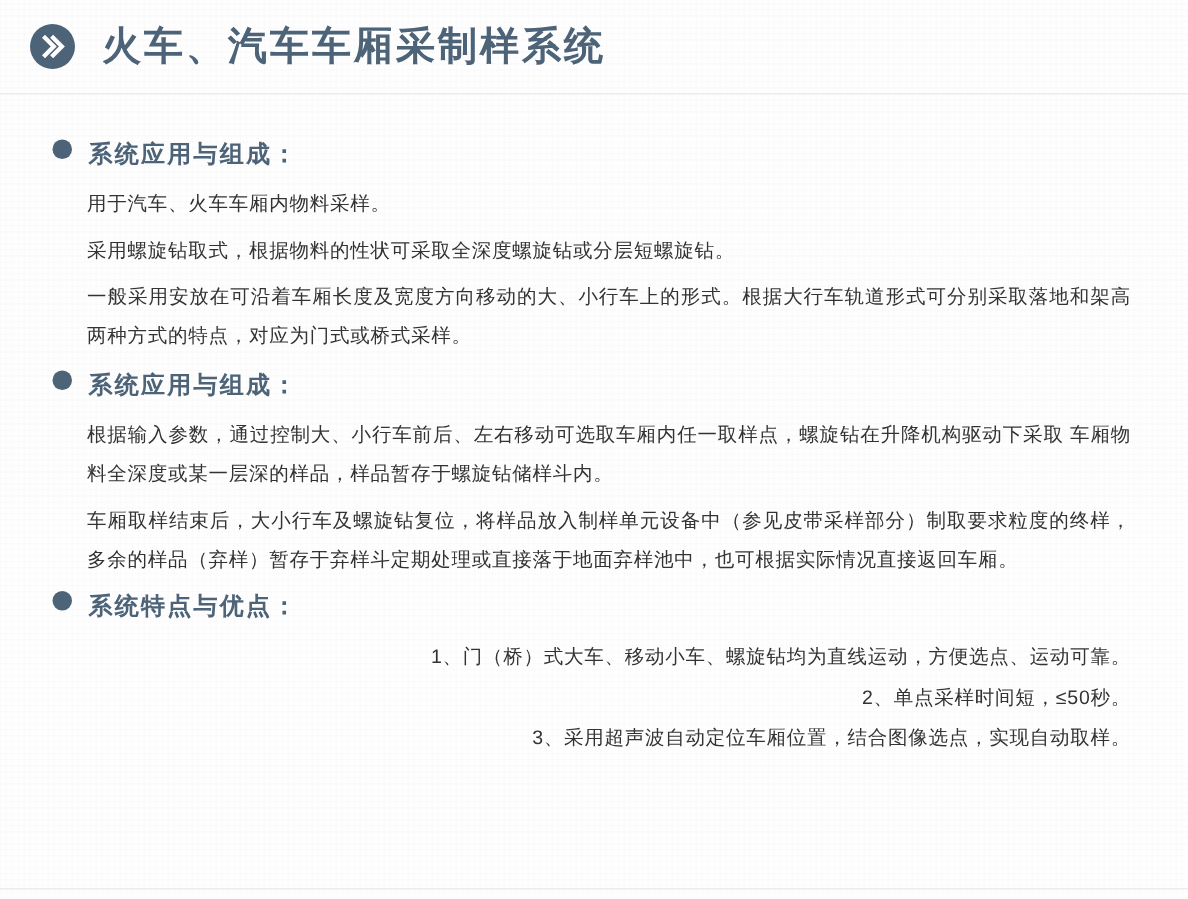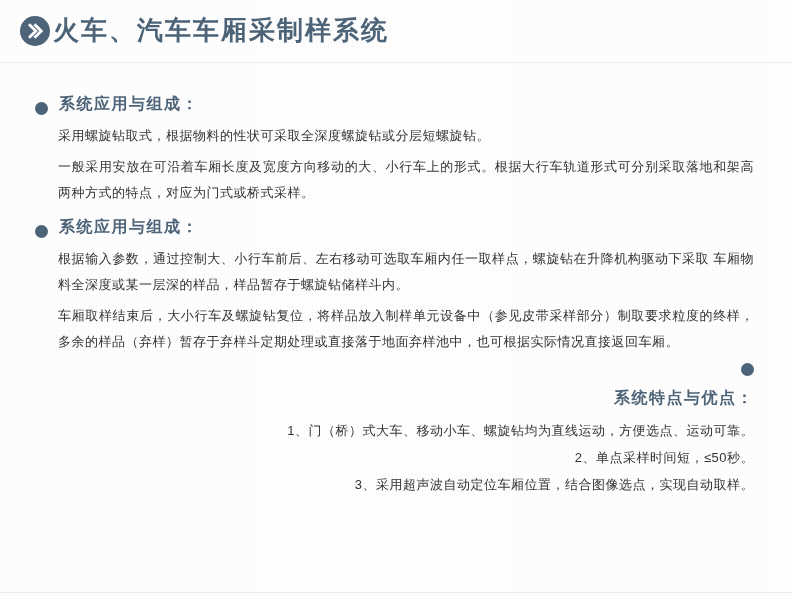--- a/index.html
+++ b/index.html
@@ -24,21 +24,21 @@
       repeating-linear-gradient(0deg, rgba(180,180,190,0.035) 0 1px, transparent 1px 4px),
       repeating-linear-gradient(90deg, rgba(180,180,190,0.035) 0 1px, transparent 1px 4px),
       var(--bg);
   }
   
   .header {
     height: 62px;
     display: flex;
     align-items: center;
     padding-left: 20px;
-    gap: 3px;
+    gap: 18px;
   }
   .hdr-icon {
     width: 30px;
     height: 30px;
     border-radius: 50%;
     background: var(--accent);
     display: inline-flex;
     align-items: center;
     justify-content: center;
     flex: 0 0 auto;
@@ -61,27 +61,27 @@
     position: absolute;
     left: 0;
     bottom: 6px;
   }
   
   .content {
     padding: 0 38px 0 35px;
   }
   .section-heading {
     display: flex;
-    align-items: flex-end;
+    align-items: flex-start;
     gap: 11px;
     margin-top: 30px;
     margin-bottom: 8px;
   }
   .section-heading.s2 { margin-top: 10px; }
-  .section-heading.s3 { margin-top: 8px; flex-direction: column; }
+  .section-heading.s3 { margin-top: 8px; }
   .bullet {
     width: 13px;
     height: 13px;
     border-radius: 50%;
     background: var(--accent);
     flex: 0 0 auto;
   }
   .section-heading h2 {
     font-size: 16px;
     font-weight: bold;
@@ -121,20 +121,21 @@
 
   <div class="divider"></div>
 
   <div class="content">
 
     <div class="section-heading s1">
       <span class="bullet"></span>
       <h2>系统应用与组成：</h2>
     </div>
     <div class="section-body">
+      <p>用于汽车、火车车厢内物料采样。</p>
       <p>采用螺旋钻取式，根据物料的性状可采取全深度螺旋钻或分层短螺旋钻。</p>
       <p>一般采用安放在可沿着车厢长度及宽度方向移动的大、小行车上的形式。根据大行车轨道形式可分别采取落地和架高两种方式的特点，对应为门式或桥式采样。</p>
     </div>
 
     <div class="section-heading s2">
       <span class="bullet"></span>
       <h2>系统应用与组成：</h2>
     </div>
     <div class="section-body">
       <p>根据输入参数，通过控制大、小行车前后、左右移动可选取车厢内任一取样点，螺旋钻在升降机构驱动下采取 车厢物料全深度或某一层深的样品，样品暂存于螺旋钻储样斗内。</p>

